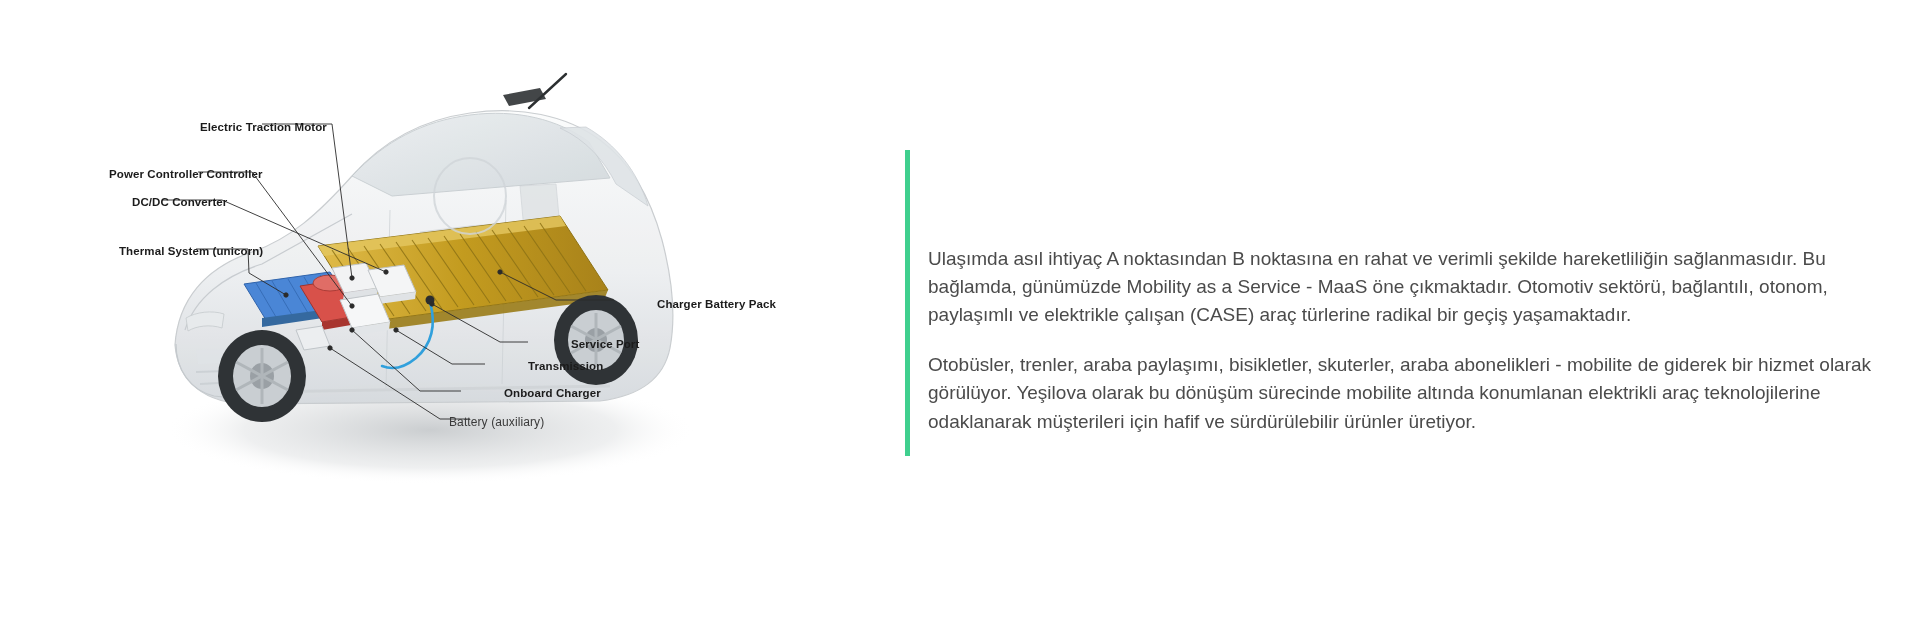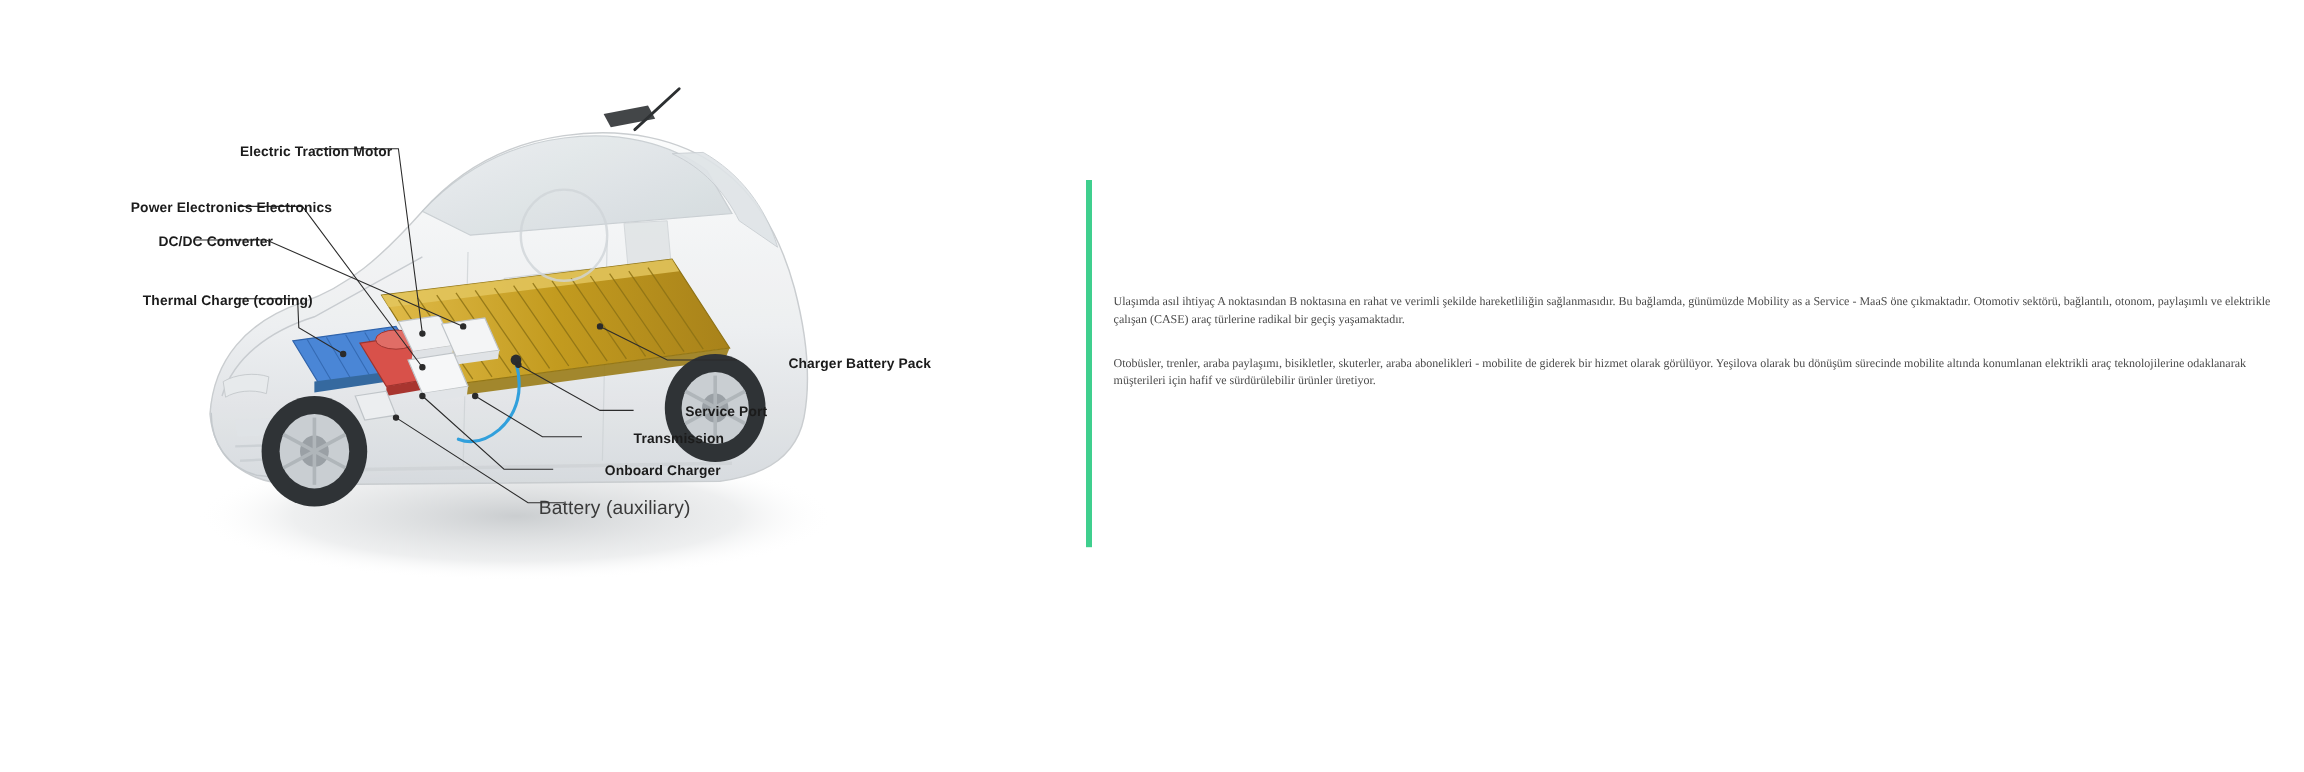--- a/index.html
+++ b/index.html
@@ -36,21 +36,21 @@
     position: absolute;
     font-family: "Liberation Sans", sans-serif;
     font-size: 11.5px;
     font-weight: bold;
     color: #1b1b1b;
     white-space: nowrap;
     letter-spacing: 0.1px;
     padding-left: 40px;
   }
   .callout-label.small {
-    font-size: 16px;
+    font-size: 12px;
     font-weight: normal;
     color: #3a3a3a;
   }
   .accent-bar {
     position: absolute;
     left: 905px;
     top: 150px;
     width: 5px;
     height: 306px;
     background: #3fcf8e;
@@ -67,22 +67,22 @@
     line-height: 1;
   }
   .paragraphs {
     position: absolute;
     left: 928px;
     top: 245px;
     width: 985px;
   }
   .paragraphs p {
     margin: 0 0 22px 0;
-    font-family: Liberation Serif, serif;
-    font-size: 10px;
+    font-family: Liberation Sans, sans-serif;
+    font-size: 19px;
     line-height: 1.48;
     color: #4b4b4b;
   }
   .paragraphs p:last-child {
     margin-bottom: 0;
   }
 </style>
 </head>
 <body>
 
@@ -269,23 +269,23 @@
 
         <path d="M461 391 L420 391 L352 330"></path>
         <circle cx="352" cy="330" r="2.2" fill="#2b2b2b"></circle>
 
         <path d="M470 419 L440 419 L330 348"></path>
         <circle cx="330" cy="348" r="2.2" fill="#2b2b2b"></circle>
       </g>
     </svg>
 
     <div class="callout-label" style="left:160px; top:121px;">Electric Traction Motor</div>
-    <div class="callout-label" style="left:69px; top:168px;">Power Electronics Electronics</div>
+    <div class="callout-label" style="left:69px; top:168px;">Power Controller Controller</div>
     <div class="callout-label" style="left:92px; top:196px;text-align:center;">DC/DC Converter</div>
-    <div class="callout-label" style="left:79px; top:245px;">Thermal Charge (cooling)</div>
+    <div class="callout-label" style="left:79px; top:245px;">Thermal System (unicorn)</div>
     <div class="callout-label" style="left:617px; top:298px;">Charger Battery Pack</div>
     <div class="callout-label" style="left:531px; top:338px;">Service Port</div>
     <div class="callout-label" style="left:488px; top:360px;">Transmission</div>
     <div class="callout-label" style="left:464px; top:387px;">Onboard Charger</div>
     <div class="callout-label small" style="left:409px; top:415px;">Battery (auxiliary)</div>
   </div>
 
   <div class="accent-bar"></div>
 
 

